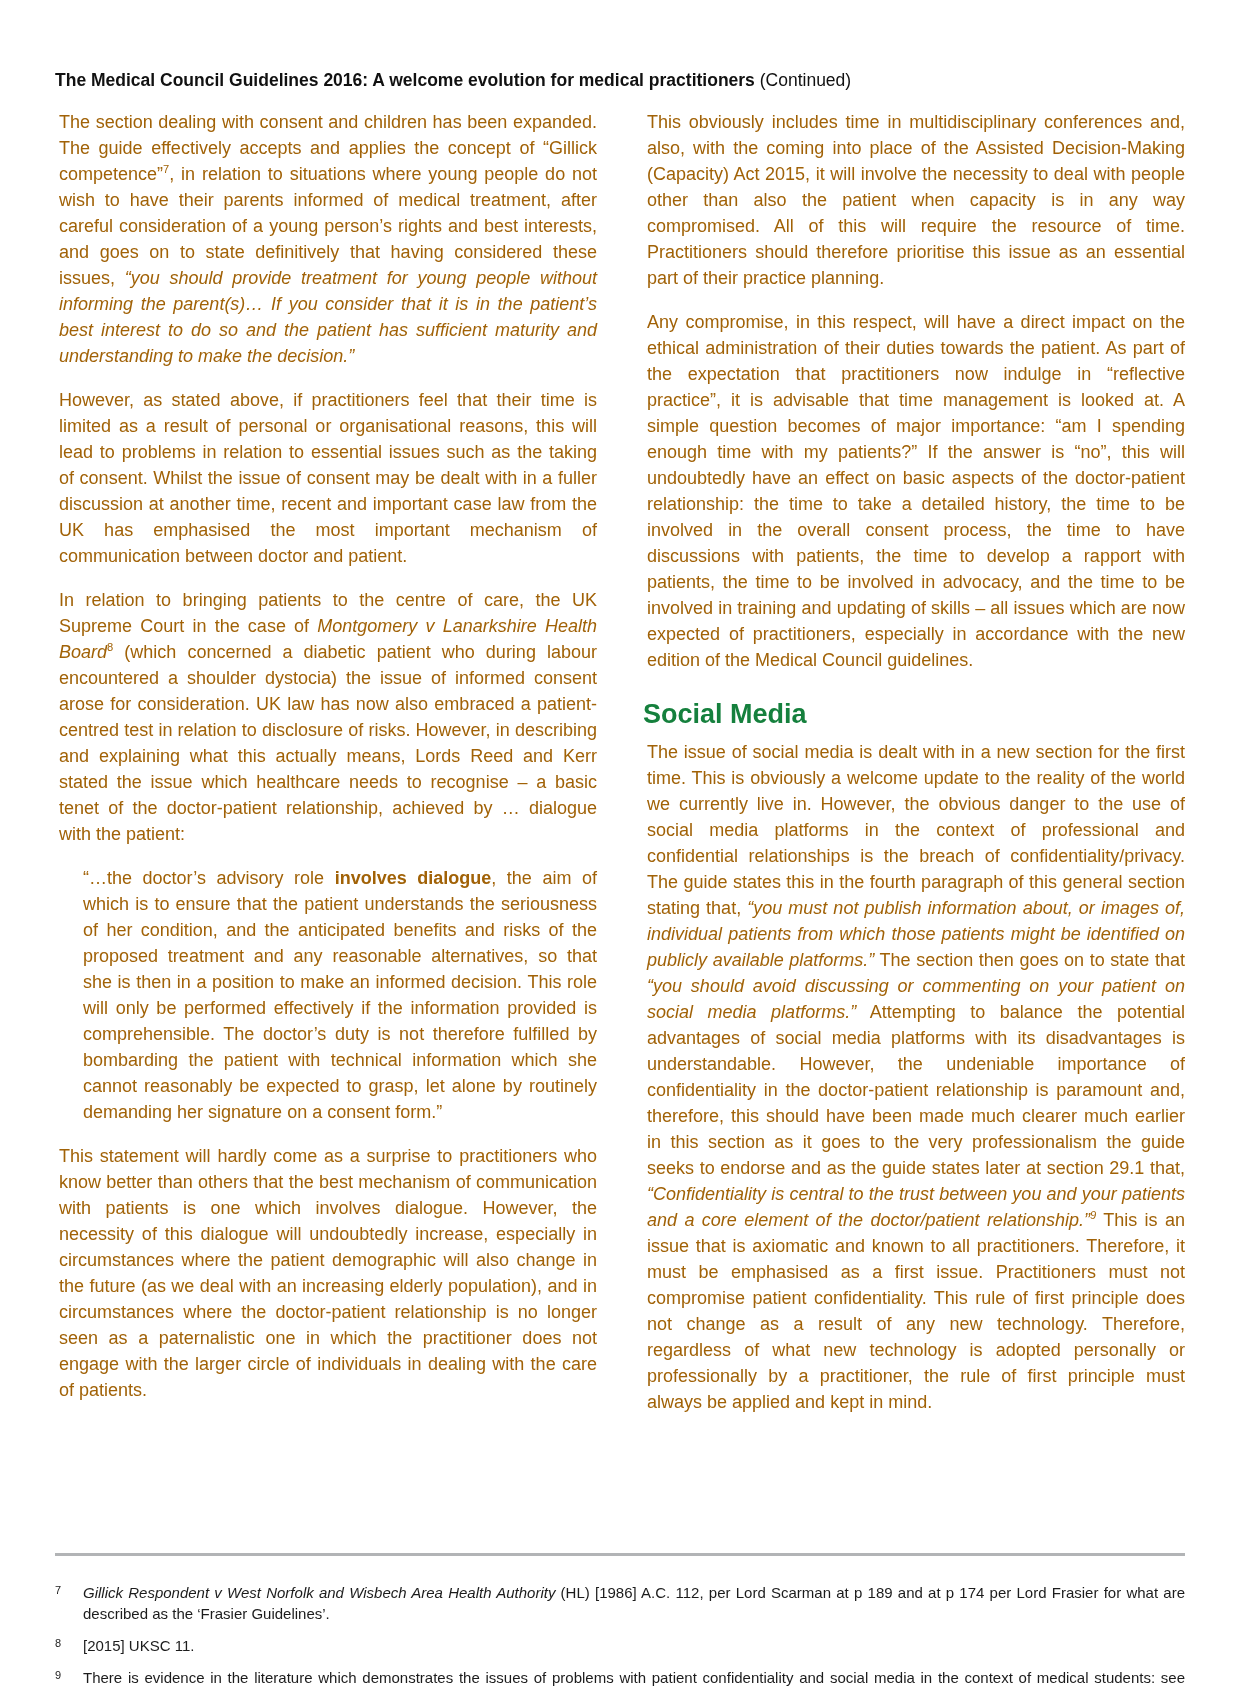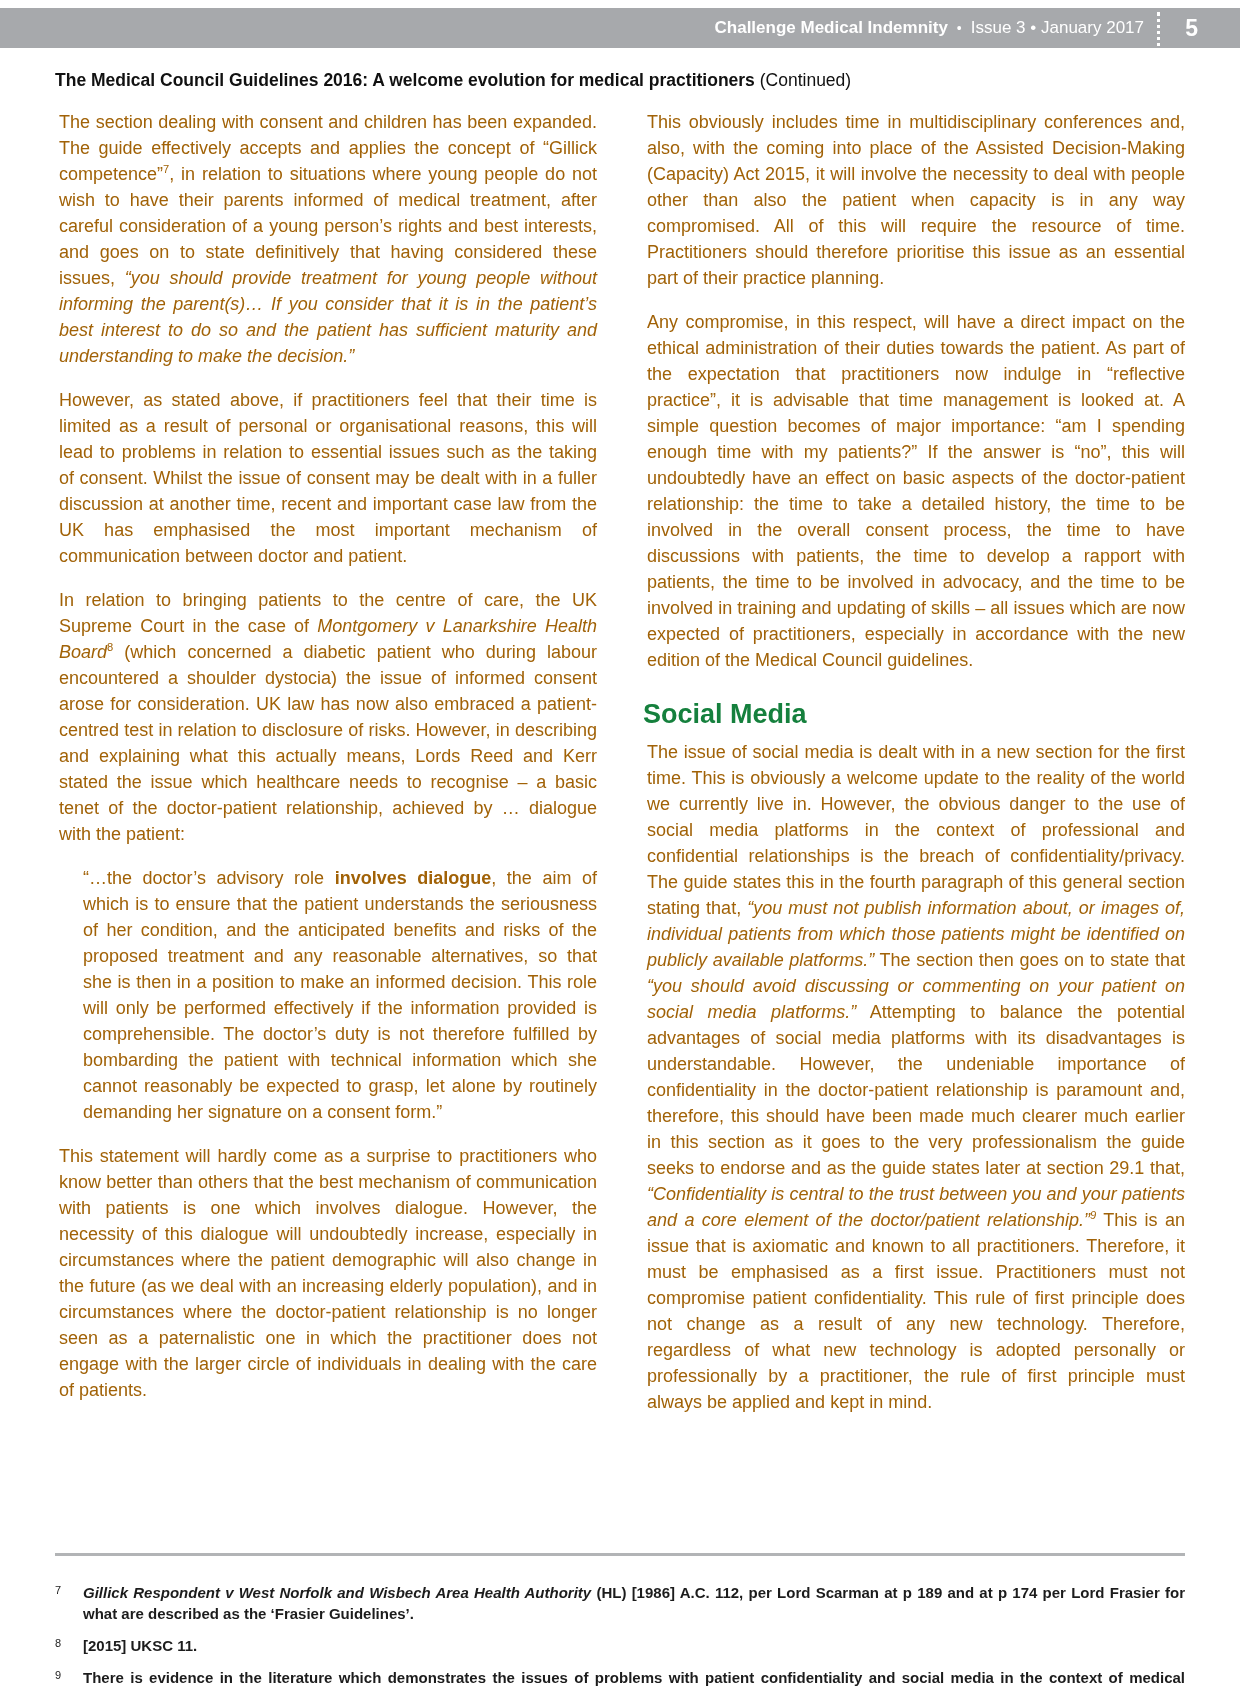--- a/index.html
+++ b/index.html
@@ -113,35 +113,27 @@
   .fn-marker{
     flex:none;
     width:28px;
     font-size:11px;
     position:relative;
     top:-2px;
   }
   .fn-text{
     flex:1;
     text-align:justify;
-    font-weight:bold;
   }
 </style>
 </head>
 <body>
 
 <div class="page">
 
-  <header class="page-header">
-    <div class="header-line">
-      <span class="pub-name">Challenge Medical Indemnity</span><span class="pub-bullet">•</span><span class="pub-issue">Issue 3 • January 2017</span>
-    </div>
-    <div class="header-dotted"></div>
-    <div class="page-number">5</div>
-  </header>
 
   <h1 class="article-title">
     <span class="title-main">The Medical Council Guidelines 2016: A welcome evolution for medical practitioners</span><span class="title-cont"> (Continued)</span>
   </h1>
 
   <main class="columns">
     <section class="col col-left">
         <p class="para"><span class="seg-normal">The section dealing with consent and children has been expanded. The guide effectively accepts and applies the concept of “Gillick competence”</span><sup class="seg-sup">7</sup><span class="seg-normal">, in relation to situations where young people do not wish to have their parents informed of medical treatment, after careful consideration of a young person’s rights and best interests, and goes on to state definitively that having considered these issues, </span><span class="seg-italic">“you should provide treatment for young people without informing the parent(s)… If you consider that it is in the patient’s best interest to do so and the patient has sufficient maturity and understanding to make the decision.”</span></p>
         <p class="para"><span class="seg-normal">However, as stated above, if practitioners feel that their time is limited as a result of personal or organisational reasons, this will lead to problems in relation to essential issues such as the taking of consent. Whilst the issue of consent may be dealt with in a fuller discussion at another time, recent and important case law from the UK has emphasised the most important mechanism of communication between doctor and patient.</span></p>
         <p class="para"><span class="seg-normal">In relation to bringing patients to the centre of care, the UK Supreme Court in the case of </span><span class="seg-italic">Montgomery v Lanarkshire Health Board</span><sup class="seg-sup">8</sup><span class="seg-normal"> (which concerned a diabetic patient who during labour encountered a shoulder dystocia) the issue of informed consent arose for consideration. UK law has now also embraced a patient-centred test in relation to disclosure of risks. However, in describing and explaining what this actually means, Lords Reed and Kerr stated the issue which healthcare needs to recognise – a basic tenet of the doctor-patient relationship, achieved by … dialogue with the patient:</span></p>

